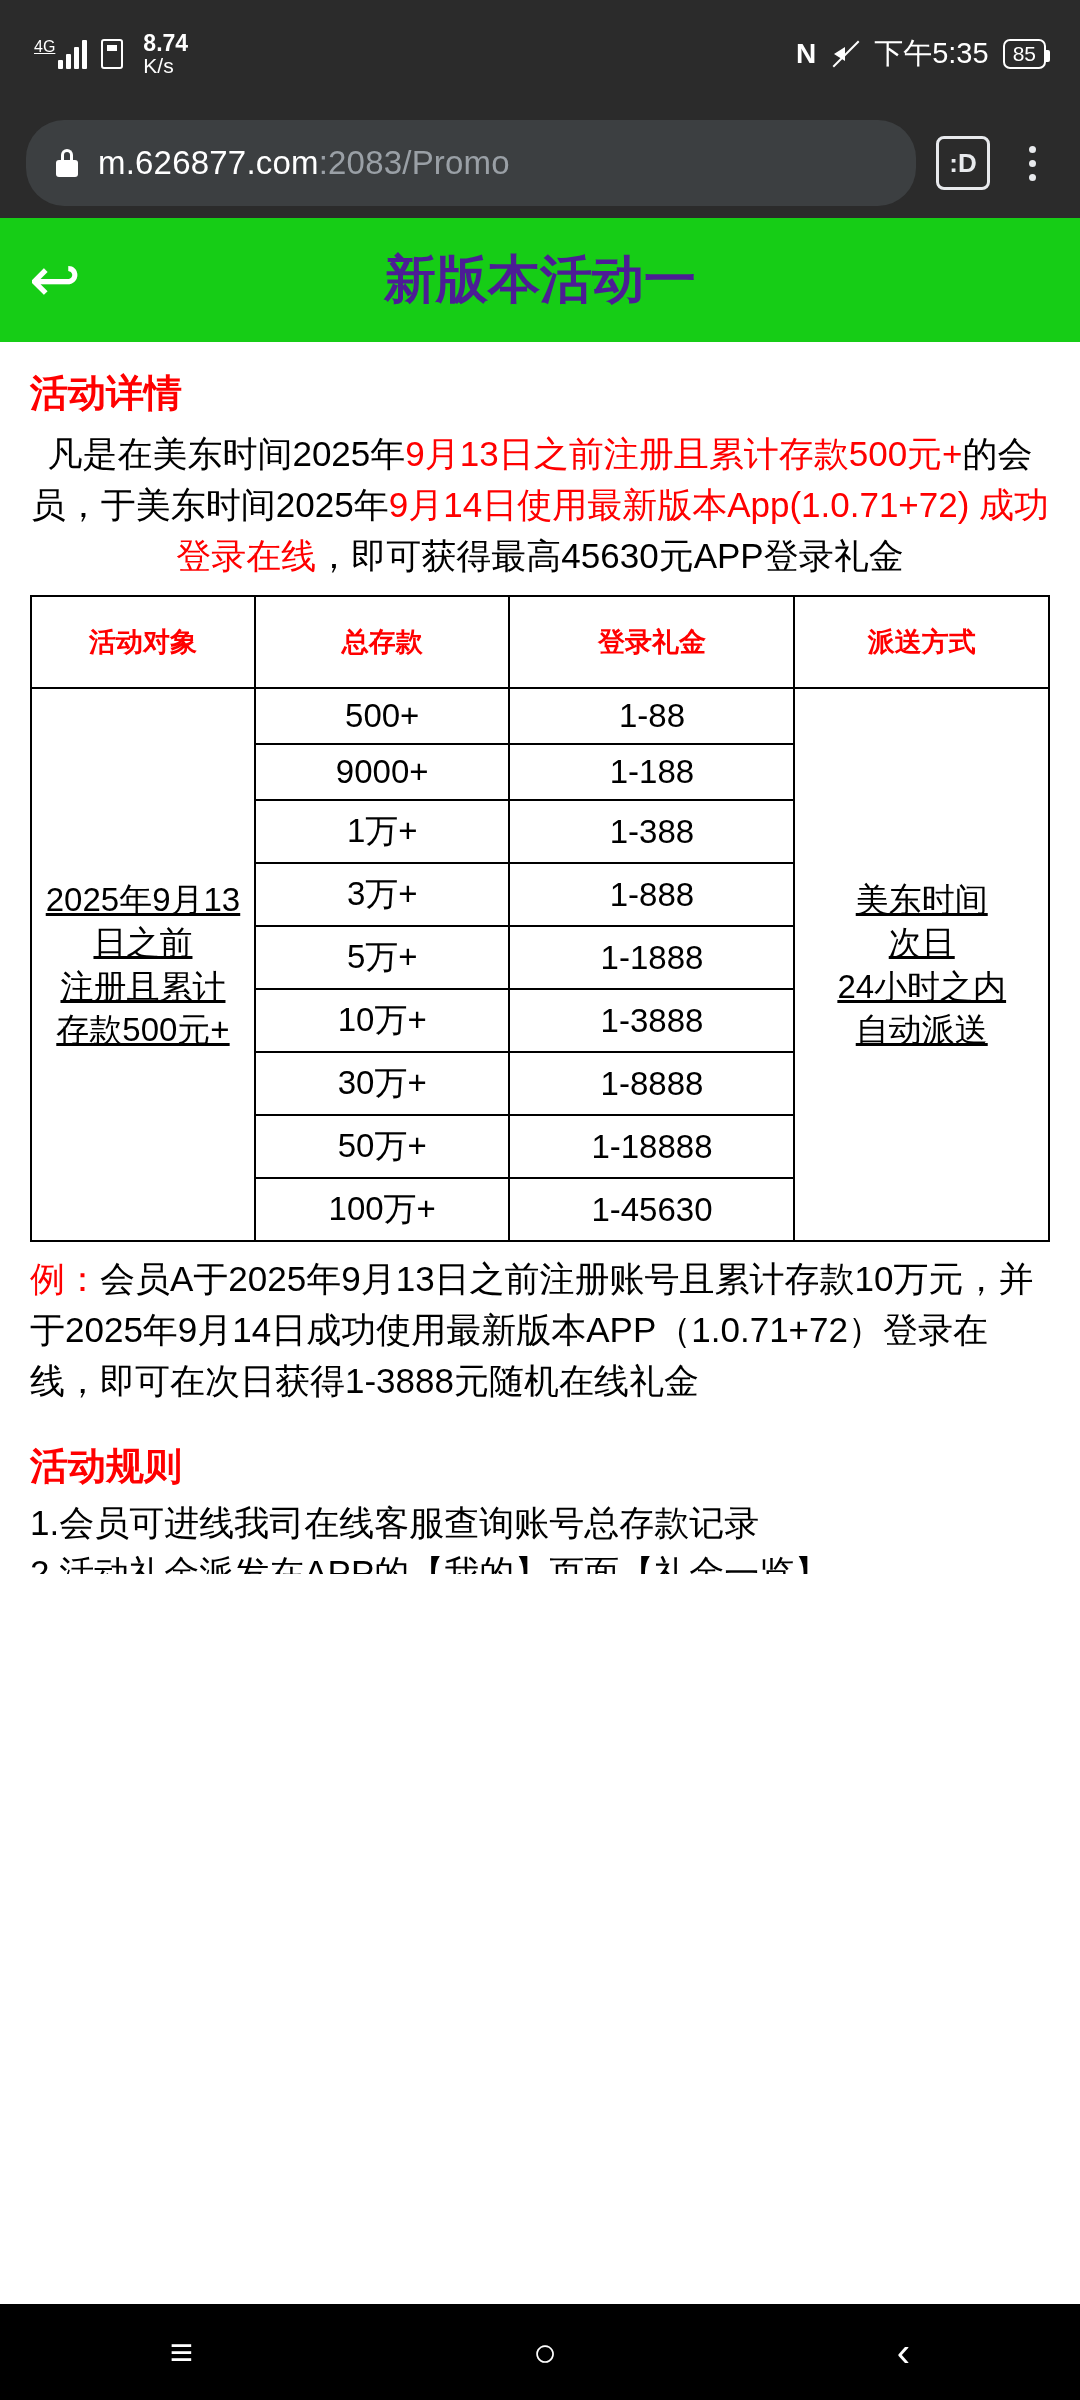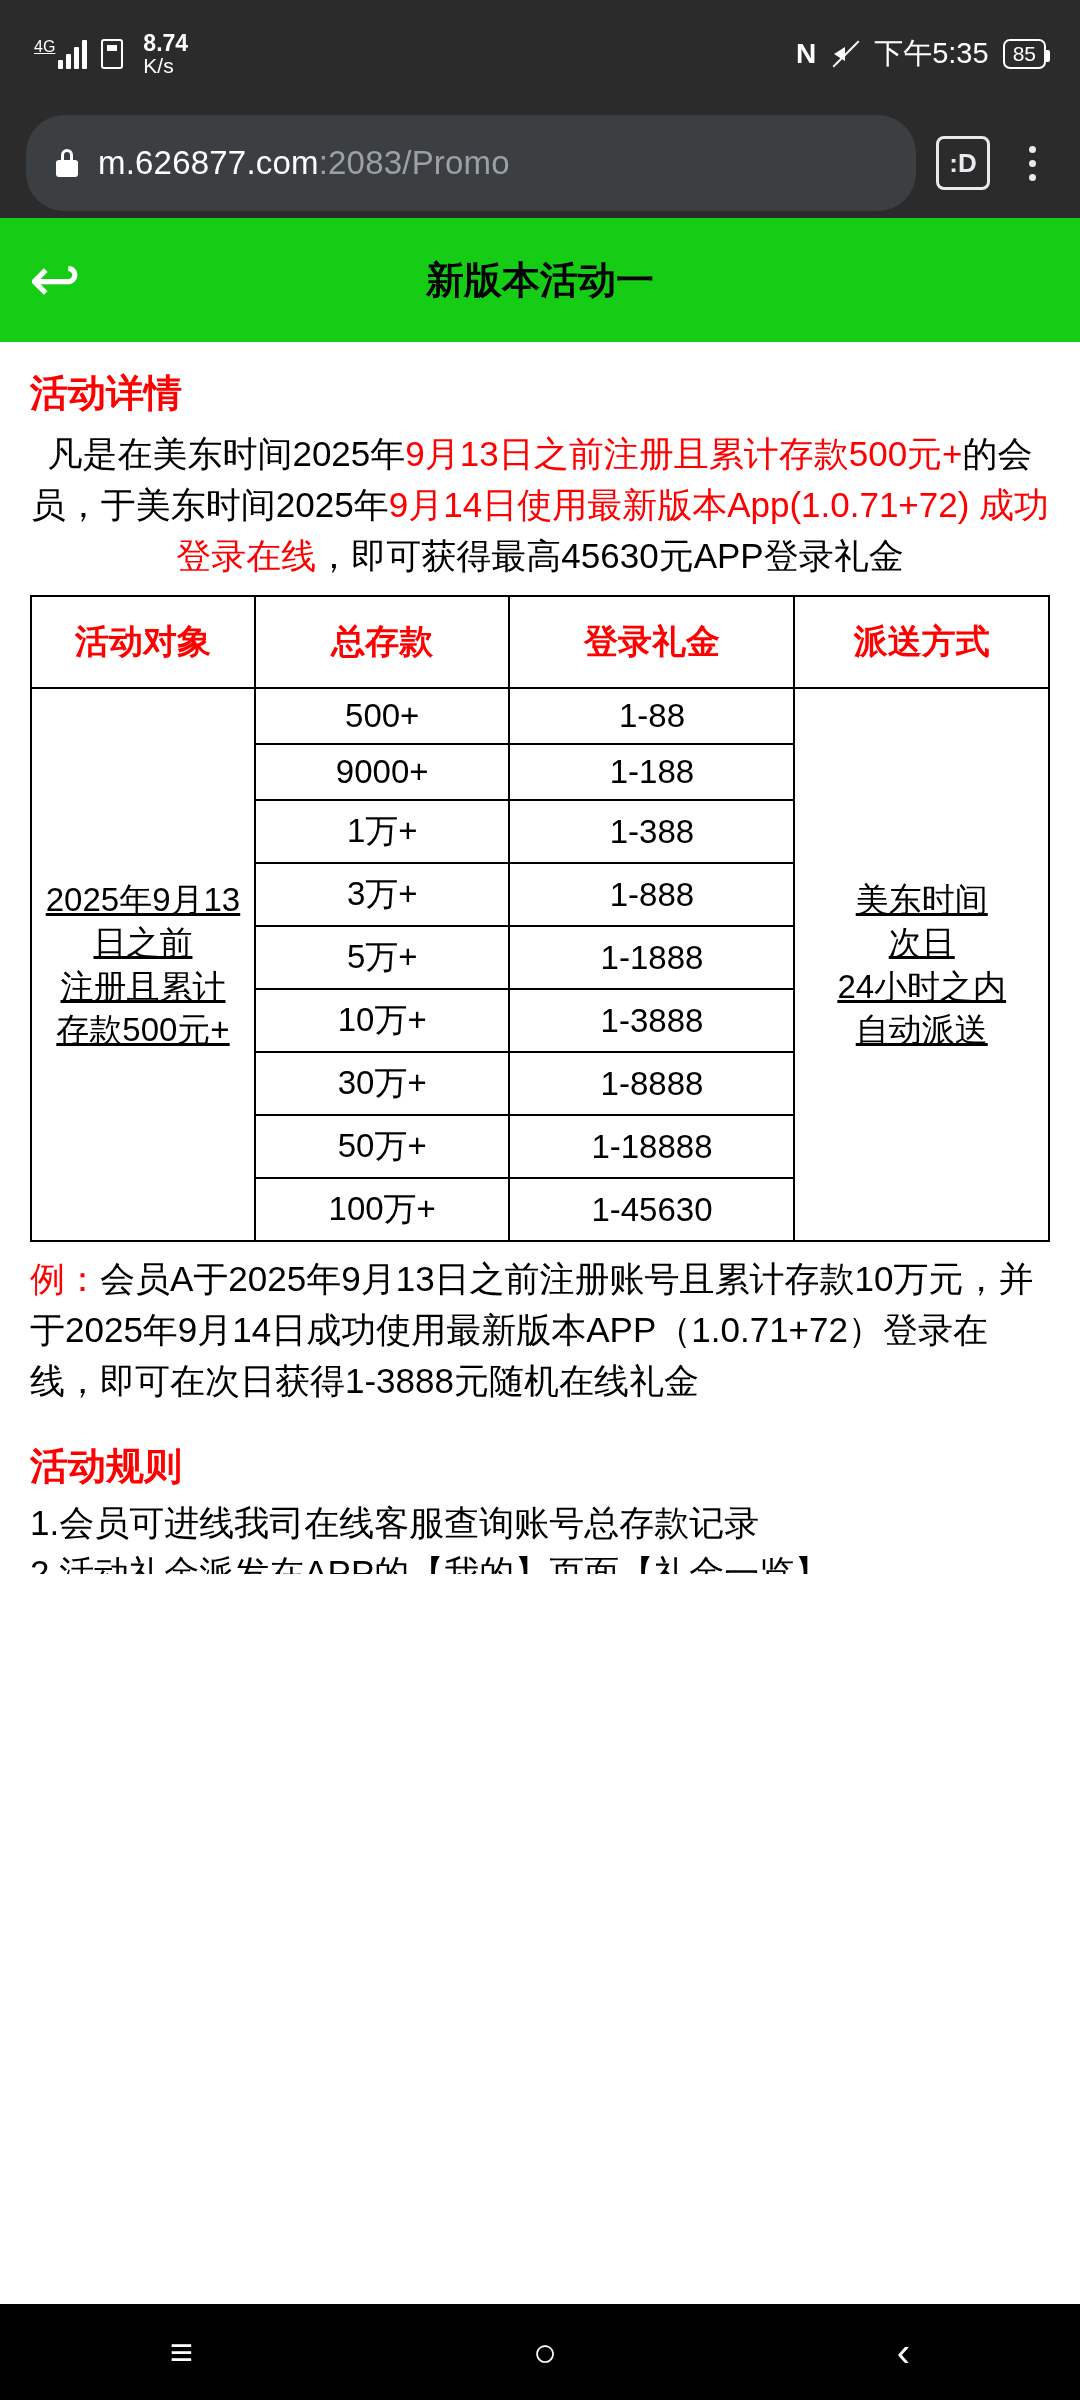--- a/index.html
+++ b/index.html
@@ -78,21 +78,21 @@
     width: 4px; height: 12px; background: #fff; border-radius: 0 2px 2px 0;
   }
 
   
   .browser-bar {
     height: 110px; background: #2b2b2b;
     display: flex; align-items: center;
     padding: 0 26px; gap: 20px;
   }
   .omnibox {
-    flex: 1; height: 96px; background: #3c3f41;
+    flex: 1; height: 86px; background: #3c3f41;
     border-radius: 38px;
     display: flex; align-items: center;
     padding: 0 30px; gap: 20px;
     overflow: hidden;
   }
   .lock-icon {
     width: 22px; height: 28px; position: relative; flex: none;
   }
   .lock-icon .body {
     position: absolute; bottom: 0; left: 0;
@@ -128,21 +128,21 @@
     height: 124px; background: #16cd16;
     display: flex; align-items: center;
     position: relative;
   }
   .back-arrow {
     width: 110px; display: flex; align-items: center; justify-content: center;
     color: #ffffff; font-size: 62px; line-height: 1;
   }
   .page-title {
     position: absolute; left: 0; right: 0; text-align: center;
-    color: #000000; font-size: 38px; font-weight: bold;
+    color: #4c1d95; font-size: 52px; font-weight: bold;
     pointer-events: none;
   }
 
   
   .content {
     flex: 1; padding: 26px 30px 0 30px;
     overflow: hidden;
   }
   .sec-title {
     color: #ff0000; font-size: 38px; font-weight: bold;
@@ -159,21 +159,21 @@
     width: 100%; border-collapse: collapse;
     table-layout: fixed;
   }
   table.promo td, table.promo th {
     border: 2px solid #000000;
     text-align: center; vertical-align: middle;
     font-size: 33px; font-weight: normal; color: #000;
     padding: 8px 4px;
   }
   table.promo thead th {
-    color: #ff0000; font-weight: bold; font-size: 34px;
+    color: #ff0000; font-weight: bold; font-size: 27px;
     height: 92px;
   }
   table.promo tbody td { height: 56px; }
   .col-obj { width: 22%; }
   .col-dep { width: 25%; }
   .col-gift { width: 28%; }
   .col-send { width: 25%; }
   .vcell { line-height: 1.32; font-size: 33px; text-decoration: underline; }
 
   .example {

